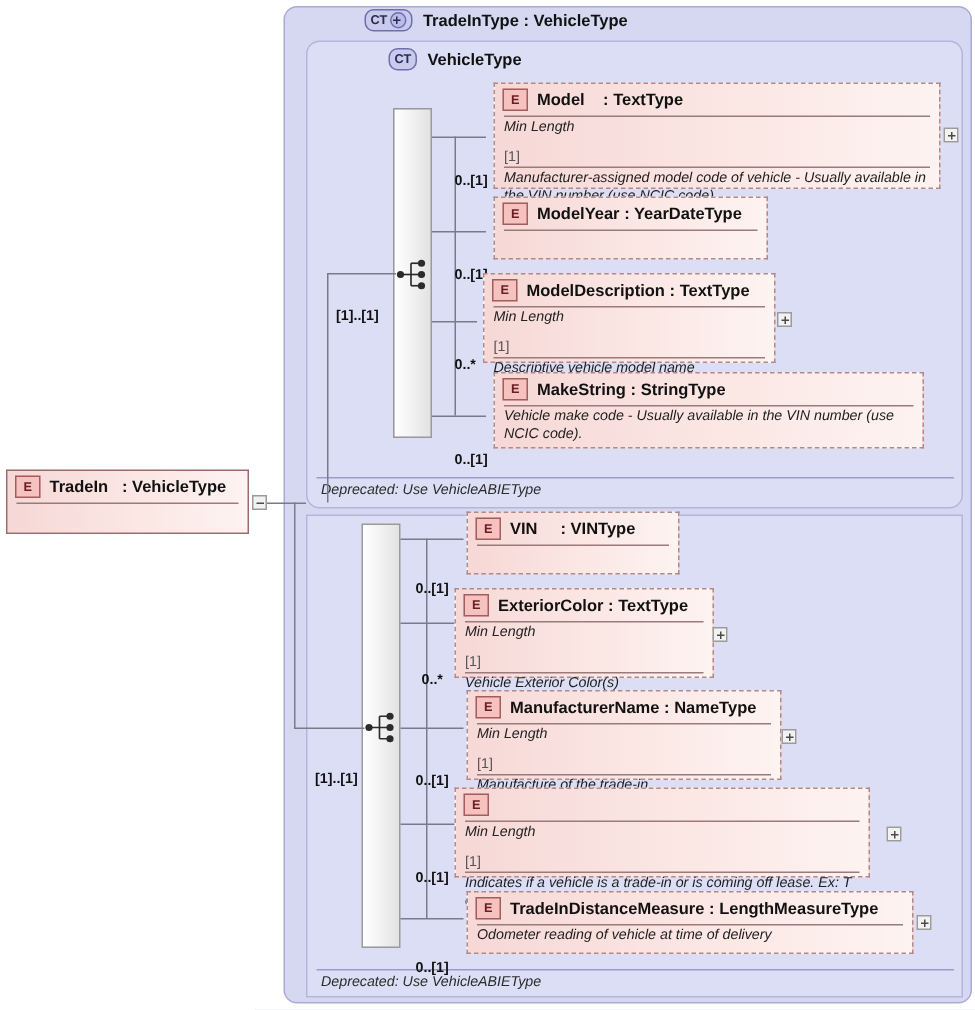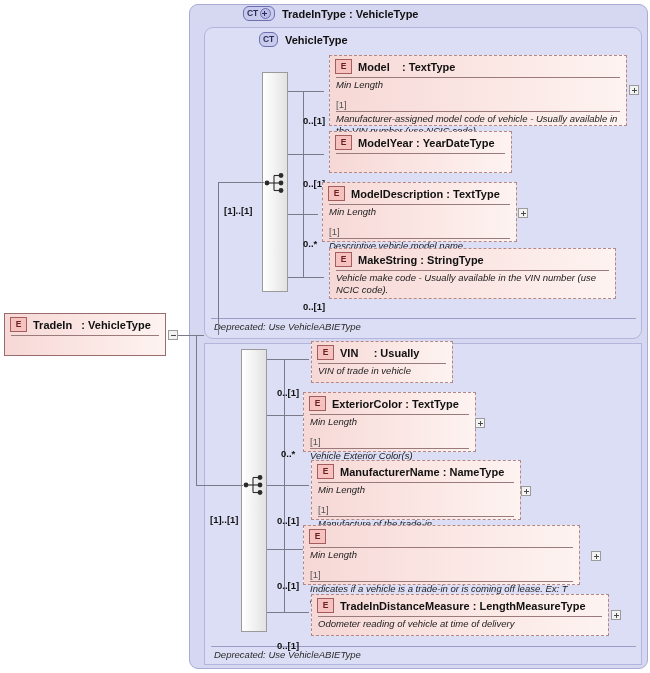--- a/index.html
+++ b/index.html
@@ -308,25 +308,24 @@
   <div class="ln lnh" style="left:267px;top:485px;width:42px;"></div>
   <div class="ln lnh" style="left:267px;top:549px;width:42px;"></div>
   <div class="ln lnh" style="left:267px;top:612px;width:42px;"></div>
 
   <div class="el" style="left:311px;top:341px;width:142px;height:42px;">
     <div class="el-head">
       <span class="e-badge">E</span>
       <span class="el-title">
         <span>VIN</span>
         &nbsp;&nbsp;&nbsp;&nbsp;<span class="sep">:</span>
-        <span>Usually</span>
-      </span>
-    </div>
-    <div class="el-rule"></div>
-    <div class="desc">VIN of trade in vehicle</div>
+        <span>VINType</span>
+      </span>
+    </div>
+    <div class="el-rule"></div>
   </div>
   <div class="card" style="left:277px;top:350px;">0..[1]</div>
 
   <div class="el" style="left:303px;top:392px;width:173px;height:60px;">
     <div class="el-head">
       <span class="e-badge">E</span>
       <span class="el-title">
         <span>ExteriorColor</span>
         <span class="sep">:</span>
         <span>TextType</span>

